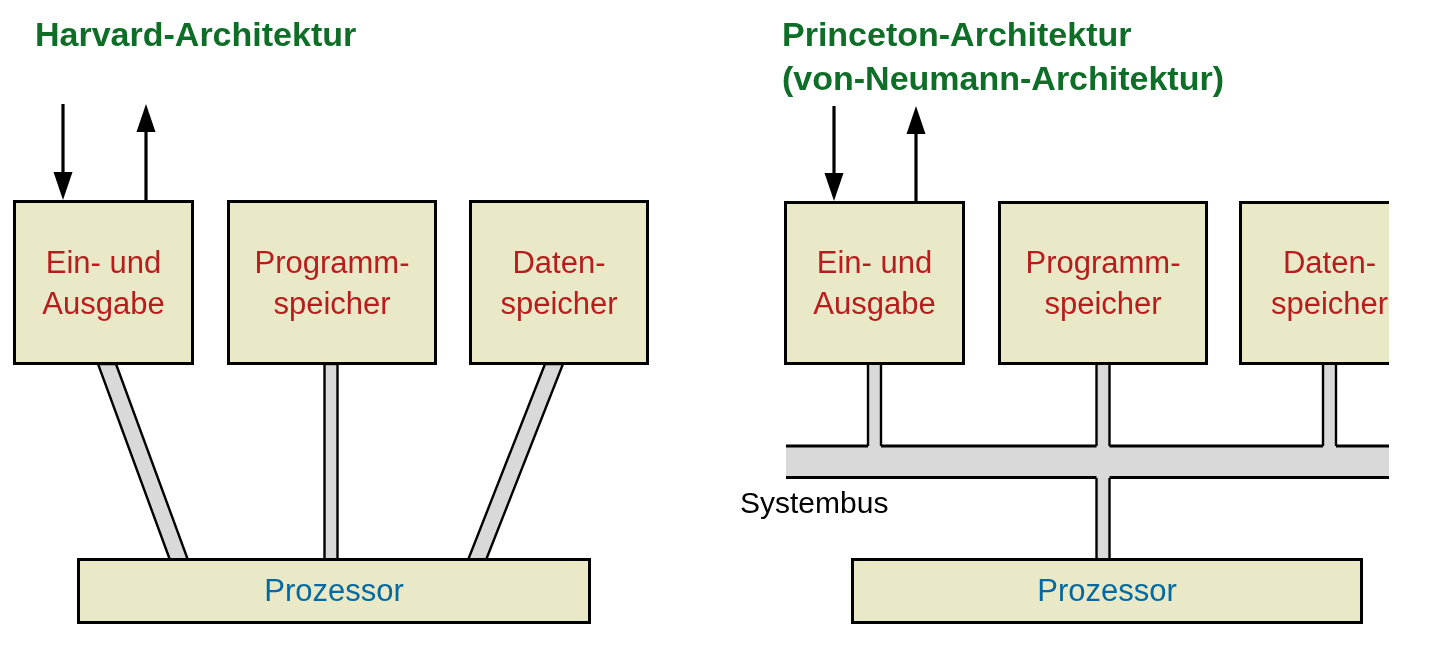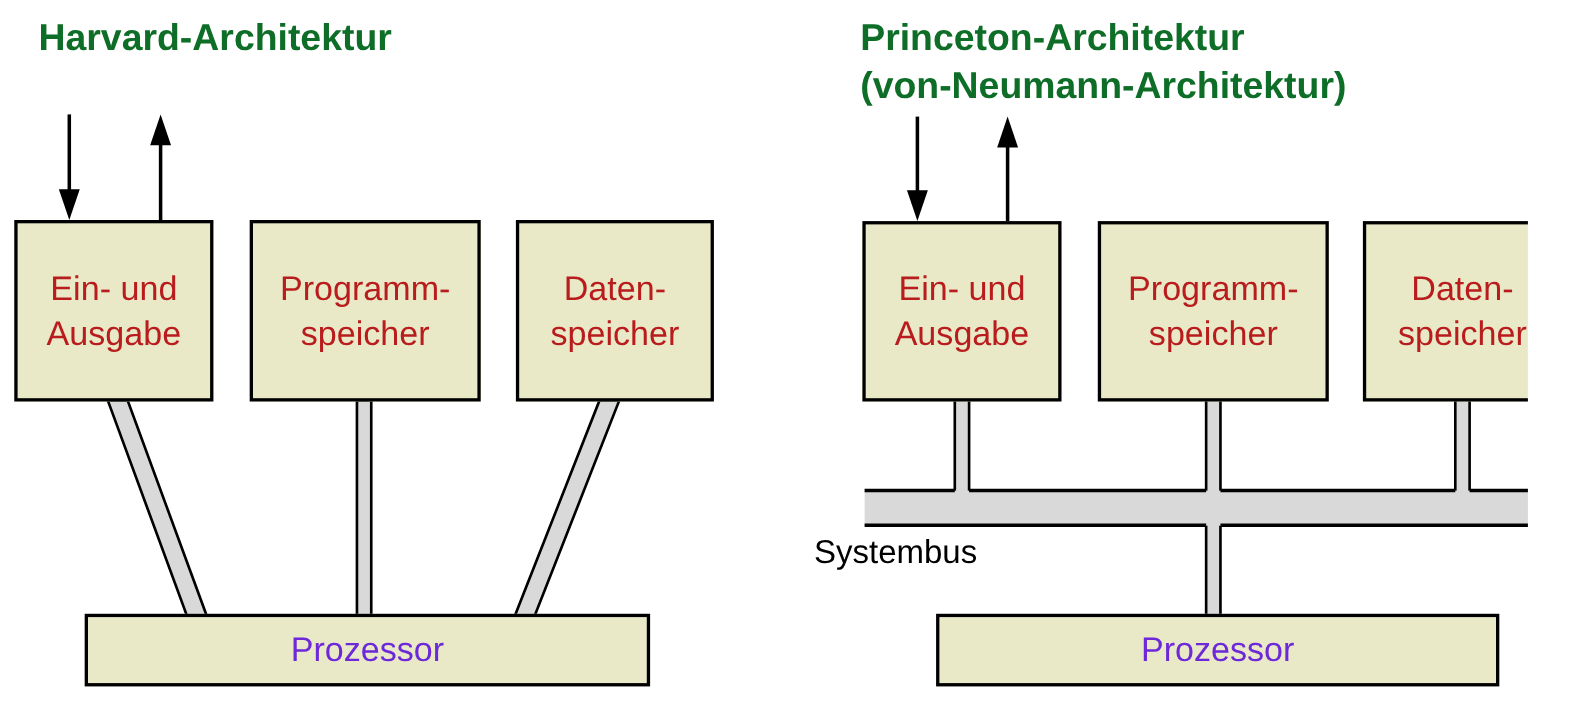--- a/index.html
+++ b/index.html
@@ -45,21 +45,21 @@
   }
   .processor-box {
     position: absolute;
     box-sizing: border-box;
     background: #e9e9c8;
     border: 3px solid #000000;
     display: flex;
     align-items: center;
     justify-content: center;
     font-size: 31px;
-    color: #6d28d9;
+    color: #0369a1;
   }
   .bus-label {
     position: absolute;
     font-size: 30px;
     color: #000000;
     white-space: nowrap;
   }
 </style>
 </head>
 <body>

